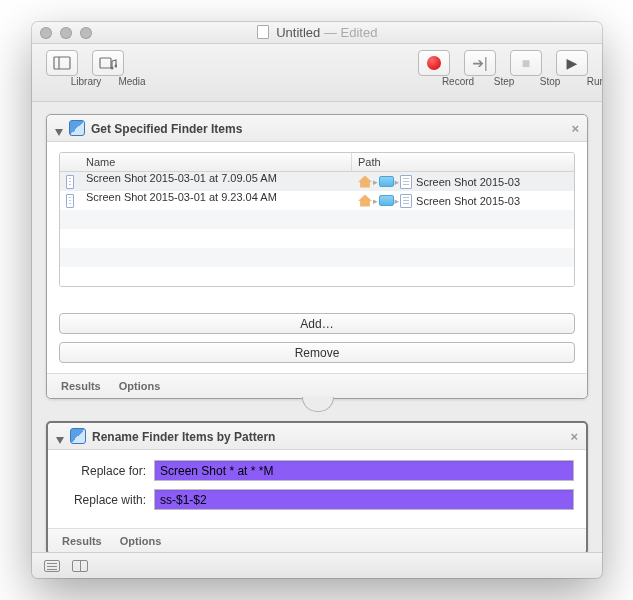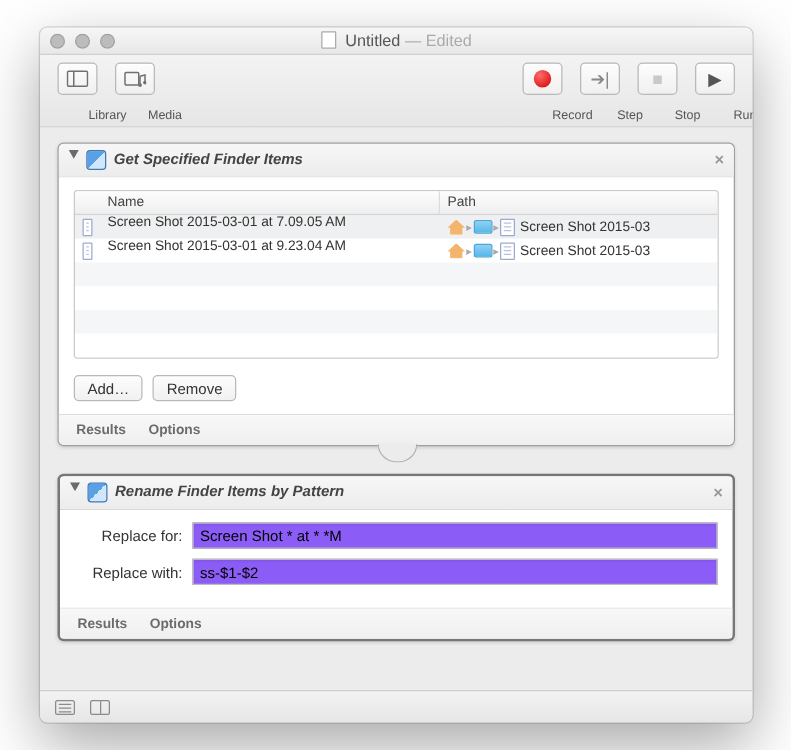--- a/index.html
+++ b/index.html
@@ -8,28 +8,28 @@
   .titlebar { height: 22px; display: flex; align-items: center; padding: 0 8px; background: linear-gradient(#f6f6f6,#e8e8e8); border-bottom: 1px solid #d0d0d0; font-size: 13px; }
   .lights { display: flex; gap: 8px; }
   .light { width: 12px; height: 12px; border-radius: 50%; background: #bcbcbc; border: .5px solid rgba(0,0,0,.15); }
   .title-center { position: absolute; left: 0; right: 0; text-align: center; color: #555; font-size: 13px; pointer-events: none; }
   .title-center .edited { color: #aaa; }
   .doc-icon { display: inline-block; width: 12px; height: 14px; vertical-align: -2px; background: #fff; border: 1px solid #aaa; border-radius: 1px; margin-right: 4px; }
   .toolbar { height: 58px; background: linear-gradient(#f3f3f3,#e6e6e6); border-bottom: 1px solid #cfcfcf; display: flex; align-items: flex-start; padding: 6px 10px; }
   .tool-group { display: flex; gap: 6px; }
   .tool { display: flex; flex-direction: column; align-items: center; width: 40px; font-size: 10px; color: #555; }
   .tool-btn { width: 32px; height: 26px; background: linear-gradient(#fdfdfd,#f0f0f0); border: 1px solid #b9b9b9; border-radius: 4px; display: flex; align-items: center; justify-content: center; color: #555; box-shadow: 0 1px 0 #fff inset; }
-  .tool-label { margin-top: 11px; padding-left: 48px; }
+  .tool-label { margin-top: 0; padding-left: 48px; }
   .spacer { flex: 1; }
   .rec-dot { width: 14px; height: 14px; border-radius: 50%; background: radial-gradient(circle at 35% 30%, #ff6a6a, #d20000); }
   .step-ico, .stop-ico, .run-ico { color: #888; font-size: 14px; }
   .workspace { position: absolute; top: 80px; bottom: 26px; left: 0; right: 0; padding: 12px 14px; background: #ececec; overflow: auto; }
   .action { background: #fff; border: 1px solid #9f9f9f; border-radius: 5px; box-shadow: 0 1px 3px rgba(0,0,0,.12); margin-bottom: 22px; position: relative; }
   .action.selected { border: 2px solid #777; }
-  .action-header { display: flex; align-items: flex-start; gap: 6px; padding: 5px 8px; background: linear-gradient(#f7f7f7,#ececec); border-bottom: 1px solid #d6d6d6; border-radius: 5px 5px 0 0; font-size: 12px; font-weight: bold; color: #444; font-style: italic; }
+  .action-header { display: flex; align-items: flex-end; gap: 6px; padding: 5px 8px; background: linear-gradient(#f7f7f7,#ececec); border-bottom: 1px solid #d6d6d6; border-radius: 5px 5px 0 0; font-size: 12px; font-weight: bold; color: #444; }
   .disclose { width: 0; height: 0; border-left: 4px solid transparent; border-right: 4px solid transparent; border-top: 7px solid #6b6b6b; }
   .finder-ico { width: 16px; height: 16px; background: linear-gradient(135deg,#5aa0e6 50%, #cfe6fb 50%); border-radius: 3px; border: 1px solid #3d79b7; }
   .close-x { margin-left: auto; color: #999; font-size: 13px; cursor: default; }
   .action-body { padding: 10px 12px; font-size: 12px; color: #333; }
   .table { border: 1px solid #c9c9c9; border-radius: 3px; overflow: hidden; }
   .thead { display: flex; background: linear-gradient(#fdfdfd,#efefef); border-bottom: 1px solid #d3d3d3; font-size: 11px; color: #444; }
   .th { padding: 3px 6px; border-right: 1px solid #dcdcdc; }
   .th.icon { width: 20px; border-right: none; }
   .th.name { flex: 1; }
   .th.path { width: 222px; border-right: none; }
@@ -40,21 +40,21 @@
   .row.empty:nth-child(even){ background:#fff; }
   .cell { padding: 0 6px; overflow: hidden; white-space: nowrap; text-overflow: ellipsis; }
   .cell.icon { width: 20px; display: flex; align-items: center; justify-content: center; }
   .cell.name { flex: 1; }
   .cell.path { width: 222px; display: flex; align-items: center; gap: 1px; }
   .file-ico { width: 12px; height: 14px; background: #fff; border: 1px solid #9aaad0; border-radius: 1px; position: relative; }
   .file-ico:before { content: ""; position: absolute; top: 2px; left: 2px; right: 2px; height: 1px; background: #b6c2de; box-shadow: 0 3px 0 #b6c2de, 0 6px 0 #b6c2de; }
   .home-ico { width: 14px; height: 12px; background: #f2b56b; clip-path: polygon(50% 0, 100% 55%, 85% 55%, 85% 100%, 15% 100%, 15% 55%, 0 55%); }
   .fold-ico { width: 15px; height: 11px; background: linear-gradient(#8fd2f4,#58b7ea); border-radius: 2px; border: 1px solid #4aa6d9; }
   .chev { color: #aaa; font-size: 9px; }
-  .btnrow { display: flex; gap: 8px; margin-top: 13px; }
+  .btnrow { display: flex; gap: 8px; margin-top: 26px; flex-direction: column; }
   .btn { font-size: 12px; padding: 2px 10px; height: 21px; background: linear-gradient(#fdfdfd,#f1f1f1); border: 1px solid #b9b9b9; border-radius: 4px; box-shadow: 0 1px 0 #fff inset; color: #333; }
   .action-footer { display: flex; gap: 18px; padding: 6px 14px; border-top: 1px solid #dedede; font-size: 11px; font-weight: bold; color: #6b6b6b; background: linear-gradient(#f8f8f8,#efefef); border-radius: 0 0 5px 5px; }
   .connector { position: absolute; left: 50%; transform: translateX(-50%); bottom: -14px; width: 30px; height: 14px; }
   .connector:before { content: ""; position: absolute; top: -1px; left: 0; width: 30px; height: 14px; background: #ececec; border: 1px solid #b3b3b3; border-top: none; border-radius: 0 0 30px 30px; }
   .formrow { display: flex; align-items: center; margin-bottom: 8px; gap: 8px; }
   .formrow label { width: 86px; text-align: right; font-size: 12px; color: #333; }
   .formrow input { flex: 1; height: 21px; padding: 2px 5px; font-size: 12px; border: 1px solid #bcbcbc; border-radius: 0; background: #8b5cf6; box-shadow: inset 0 1px 2px rgba(0,0,0,.08); }
   .statusbar { position: absolute; bottom: 0; left: 0; right: 0; height: 26px; background: linear-gradient(#f3f3f3,#e6e6e6); border-top: 1px solid #cfcfcf; display: flex; align-items: center; gap: 12px; padding: 0 12px; color: #8a8a8a; }
   .view-ico { width: 16px; height: 12px; border: 1.3px solid #8a8a8a; border-radius: 2px; position: relative; }
   .view-list:before { content: ""; position: absolute; top: 2px; left: 2px; right: 2px; height: 1px; background: #8a8a8a; box-shadow: 0 3px 0 #8a8a8a, 0 6px 0 #8a8a8a; }

